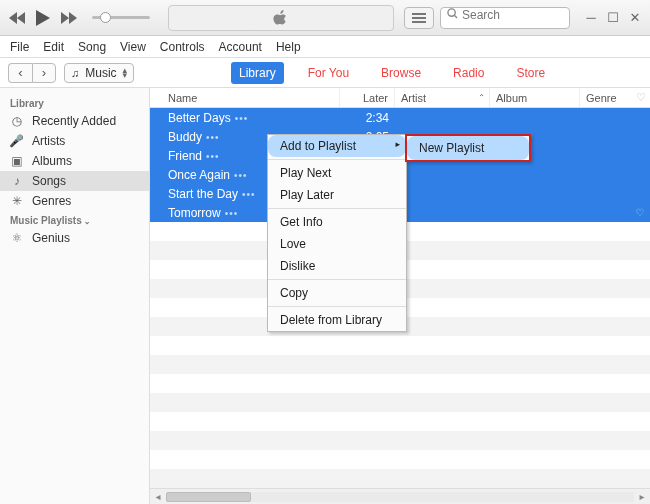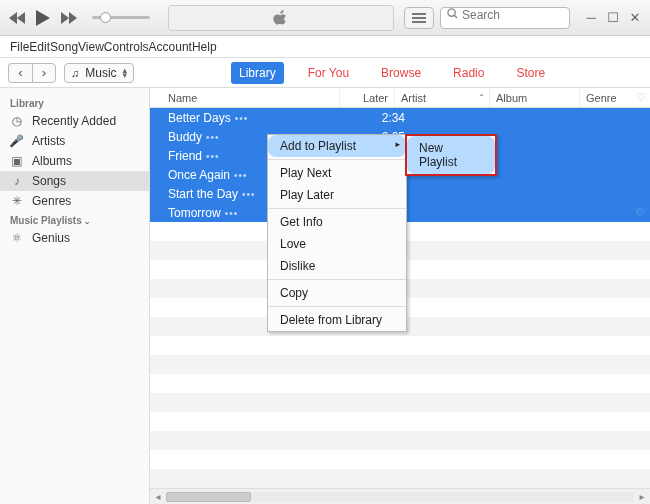--- a/index.html
+++ b/index.html
@@ -16,21 +16,21 @@
   .lcd { flex:1; height:26px; margin:0 10px; background:#f0f0f0; border:1px solid #ccc; border-radius:4px; display:flex; align-items:center; justify-content:center; }
   .lcd svg { color:#888; }
   .right-controls { display:flex; align-items:center; gap:6px; padding-right:6px; }
   .btn-list { width:30px; height:22px; border:1px solid #bbb; border-radius:4px; background:#f4f4f4; display:flex; align-items:center; justify-content:center; }
   .search-wrap { display:flex; align-items:flex-start; border:1px solid #bbb; border-radius:4px; background:#fff; height:22px; width:130px; padding:0 6px; gap:4px; color:#888; }
   .search-wrap input { border:none; outline:none; font-size:12px; width:95px; background:transparent; }
   .win-controls { display:flex; gap:8px; padding:0 8px; color:#666; }
   .win-controls div { width:14px; height:14px; display:flex; align-items:center; justify-content:center; font-size:13px; }
 
   
-  .menu-bar { height:22px; display:flex; align-items:center; padding:0 10px; border-bottom:1px solid #ddd; background:#fff; color:#333; }
+  .menu-bar { height:22px; display:flex; align-items:center; gap:14px; padding:0 10px; border-bottom:1px solid #ddd; background:#fff; color:#333; }
   .menu-bar span { font-size:12px; }
 
   
   .toolbar { height:30px; display:flex; align-items:center; border-bottom:1px solid #ddd; }
   .nav-pair { display:flex; margin-left:8px; }
   .nav-pair button { width:24px; height:20px; border:1px solid #bbb; background:#fafafa; color:#555; }
   .nav-pair button:first-child { border-radius:4px 0 0 4px; border-right:none; }
   .nav-pair button:last-child { border-radius:0 4px 4px 0; }
   .source-sel { display:flex; align-items:center; margin-left:8px; border:1px solid #bbb; border-radius:4px; height:20px; padding:0 6px; gap:6px; background:#fafafa; }
   .source-sel .note { font-size:11px; }
@@ -53,37 +53,37 @@
   .col-head div { padding:0 6px; border-right:1px solid #eee; height:100%; display:flex; align-items:center; }
   .c-name { width:190px; padding-left:18px !important; }
   .c-time { width:55px; justify-content:flex-end; }
   .c-artist { width:95px; position:relative; }
   .c-artist .arrow { position:absolute; right:4px; font-size:8px; }
   .c-album { width:90px; }
   .c-genre { width:50px; border-right:none !important; flex:1; }
   .c-heart { width:20px; border-right:none !important; color:#bbb; }
 
   .rows { flex:1; overflow:hidden; position:relative; }
-  .row { height:19px; display:flex; align-items:center; font-size:12px;gap:16px; }
+  .row { height:19px; display:flex; align-items:center; font-size:12px; }
   .row.sel { background:#2f7fe6; color:#fff; }
   .row.stripe { background:#f3f3f3; }
   .row .rc-name { width:190px; padding-left:18px; }
   .row .dots { letter-spacing:1px; opacity:.7; margin-left:4px; font-size:10px; }
   .row .rc-time { width:55px; text-align:right; padding-right:6px; }
   .row .rc-rest { flex:1; }
   .row .rc-heart { width:20px; text-align:center; font-size:10px; opacity:.6; }
 
   
   .ctx { position:absolute; left:267px; top:134px; width:140px; background:#fbfbfb; border:1px solid #bbb; box-shadow:2px 2px 3px rgba(0,0,0,.2); z-index:5; }
   .ctx-item { padding:4px 12px; font-size:12px; color:#222; position:relative;border-radius:8px; }
   .ctx-item.highlight { background:#b6dbff; }
   .ctx-item .sub-arrow { position:absolute; right:6px; top:4px; font-size:9px; }
   .ctx-sep { height:1px; background:#ddd; margin:2px 0; }
 
-  .submenu { position:absolute; left:405px; top:134px; width:92px; background:#fbfbfb; border:2px solid #c22; box-shadow:2px 2px 3px rgba(0,0,0,.2); z-index:6; }
+  .submenu { position:absolute; left:405px; top:134px; width:126px; background:#fbfbfb; border:2px solid #c22; box-shadow:2px 2px 3px rgba(0,0,0,.2); z-index:6; }
   .submenu .ctx-item { background:#b6dbff; padding:5px 12px; }
 
   
   .hscroll { height:16px; background:#f0f0f0; border-top:1px solid #ddd; display:flex; align-items:center; }
   .hscroll .sc-arr { width:16px; text-align:center; color:#888; font-size:10px; }
   .hscroll .sc-track { flex:1; height:10px; background:#eaeaea; position:relative; }
   .hscroll .sc-thumb { position:absolute; left:0; top:0; height:10px; width:85px; background:#ccc; border:1px solid #bbb; border-radius:2px; }
 </style>
 </head>
 <body>

